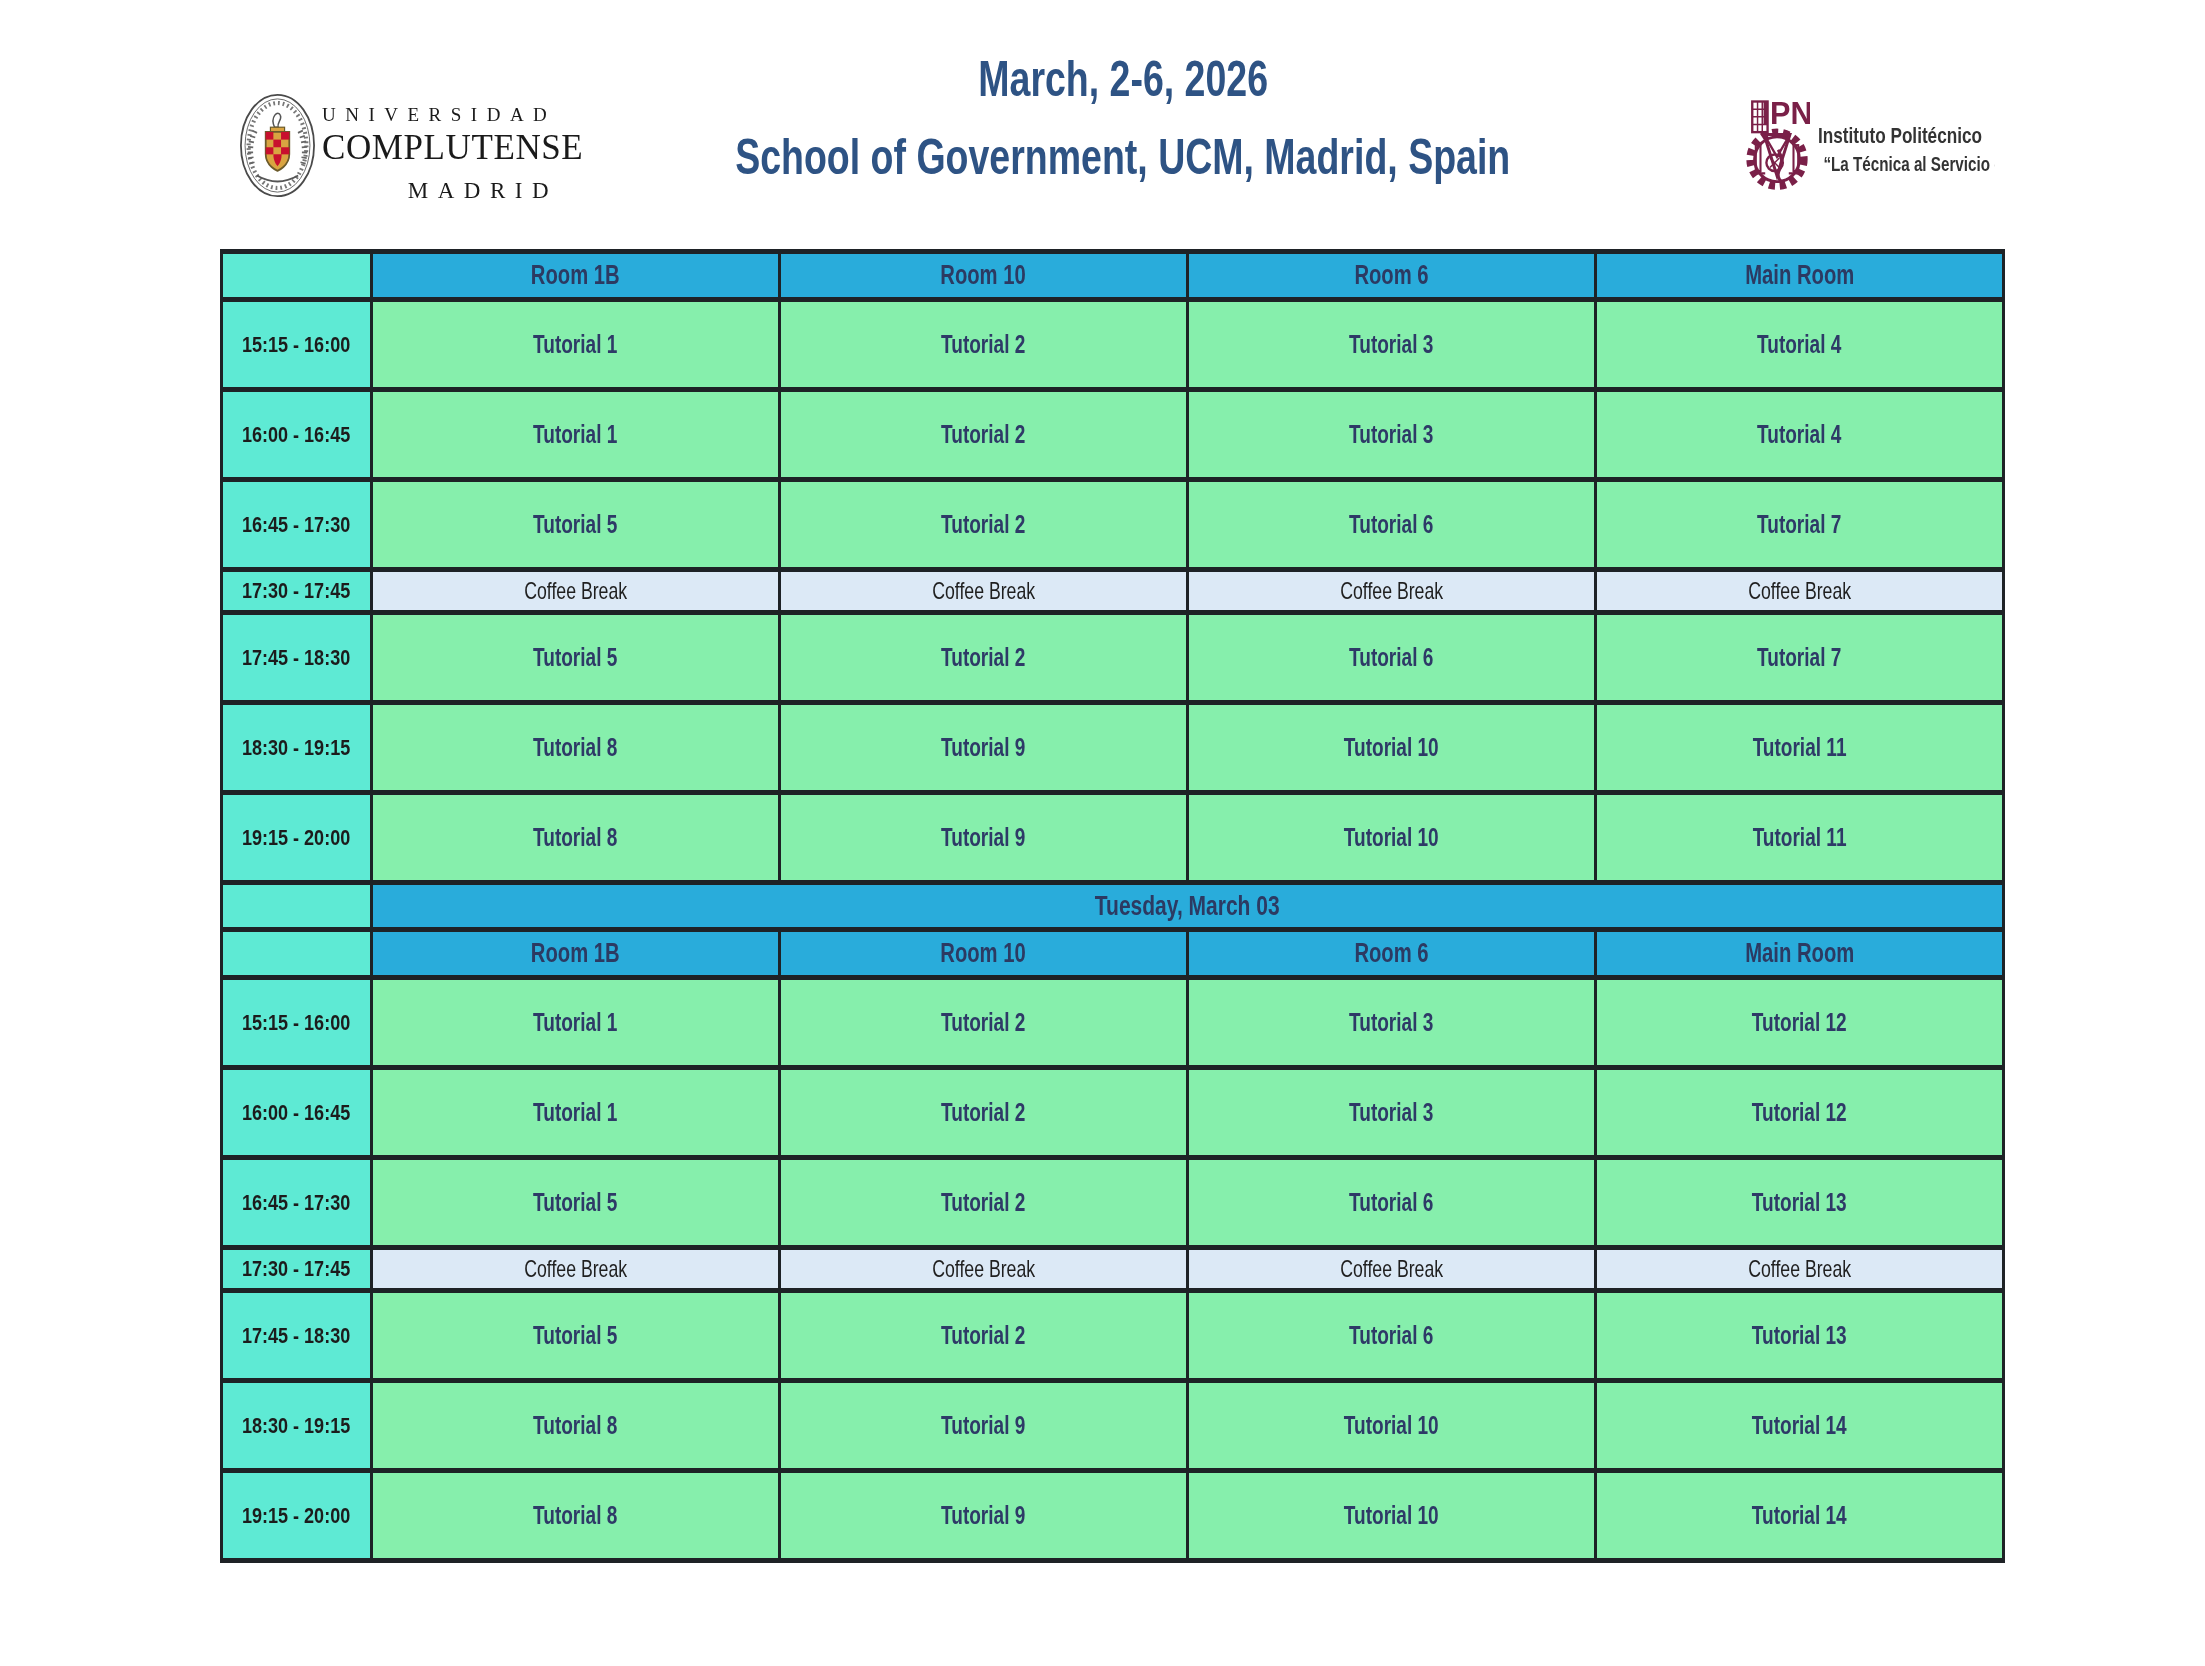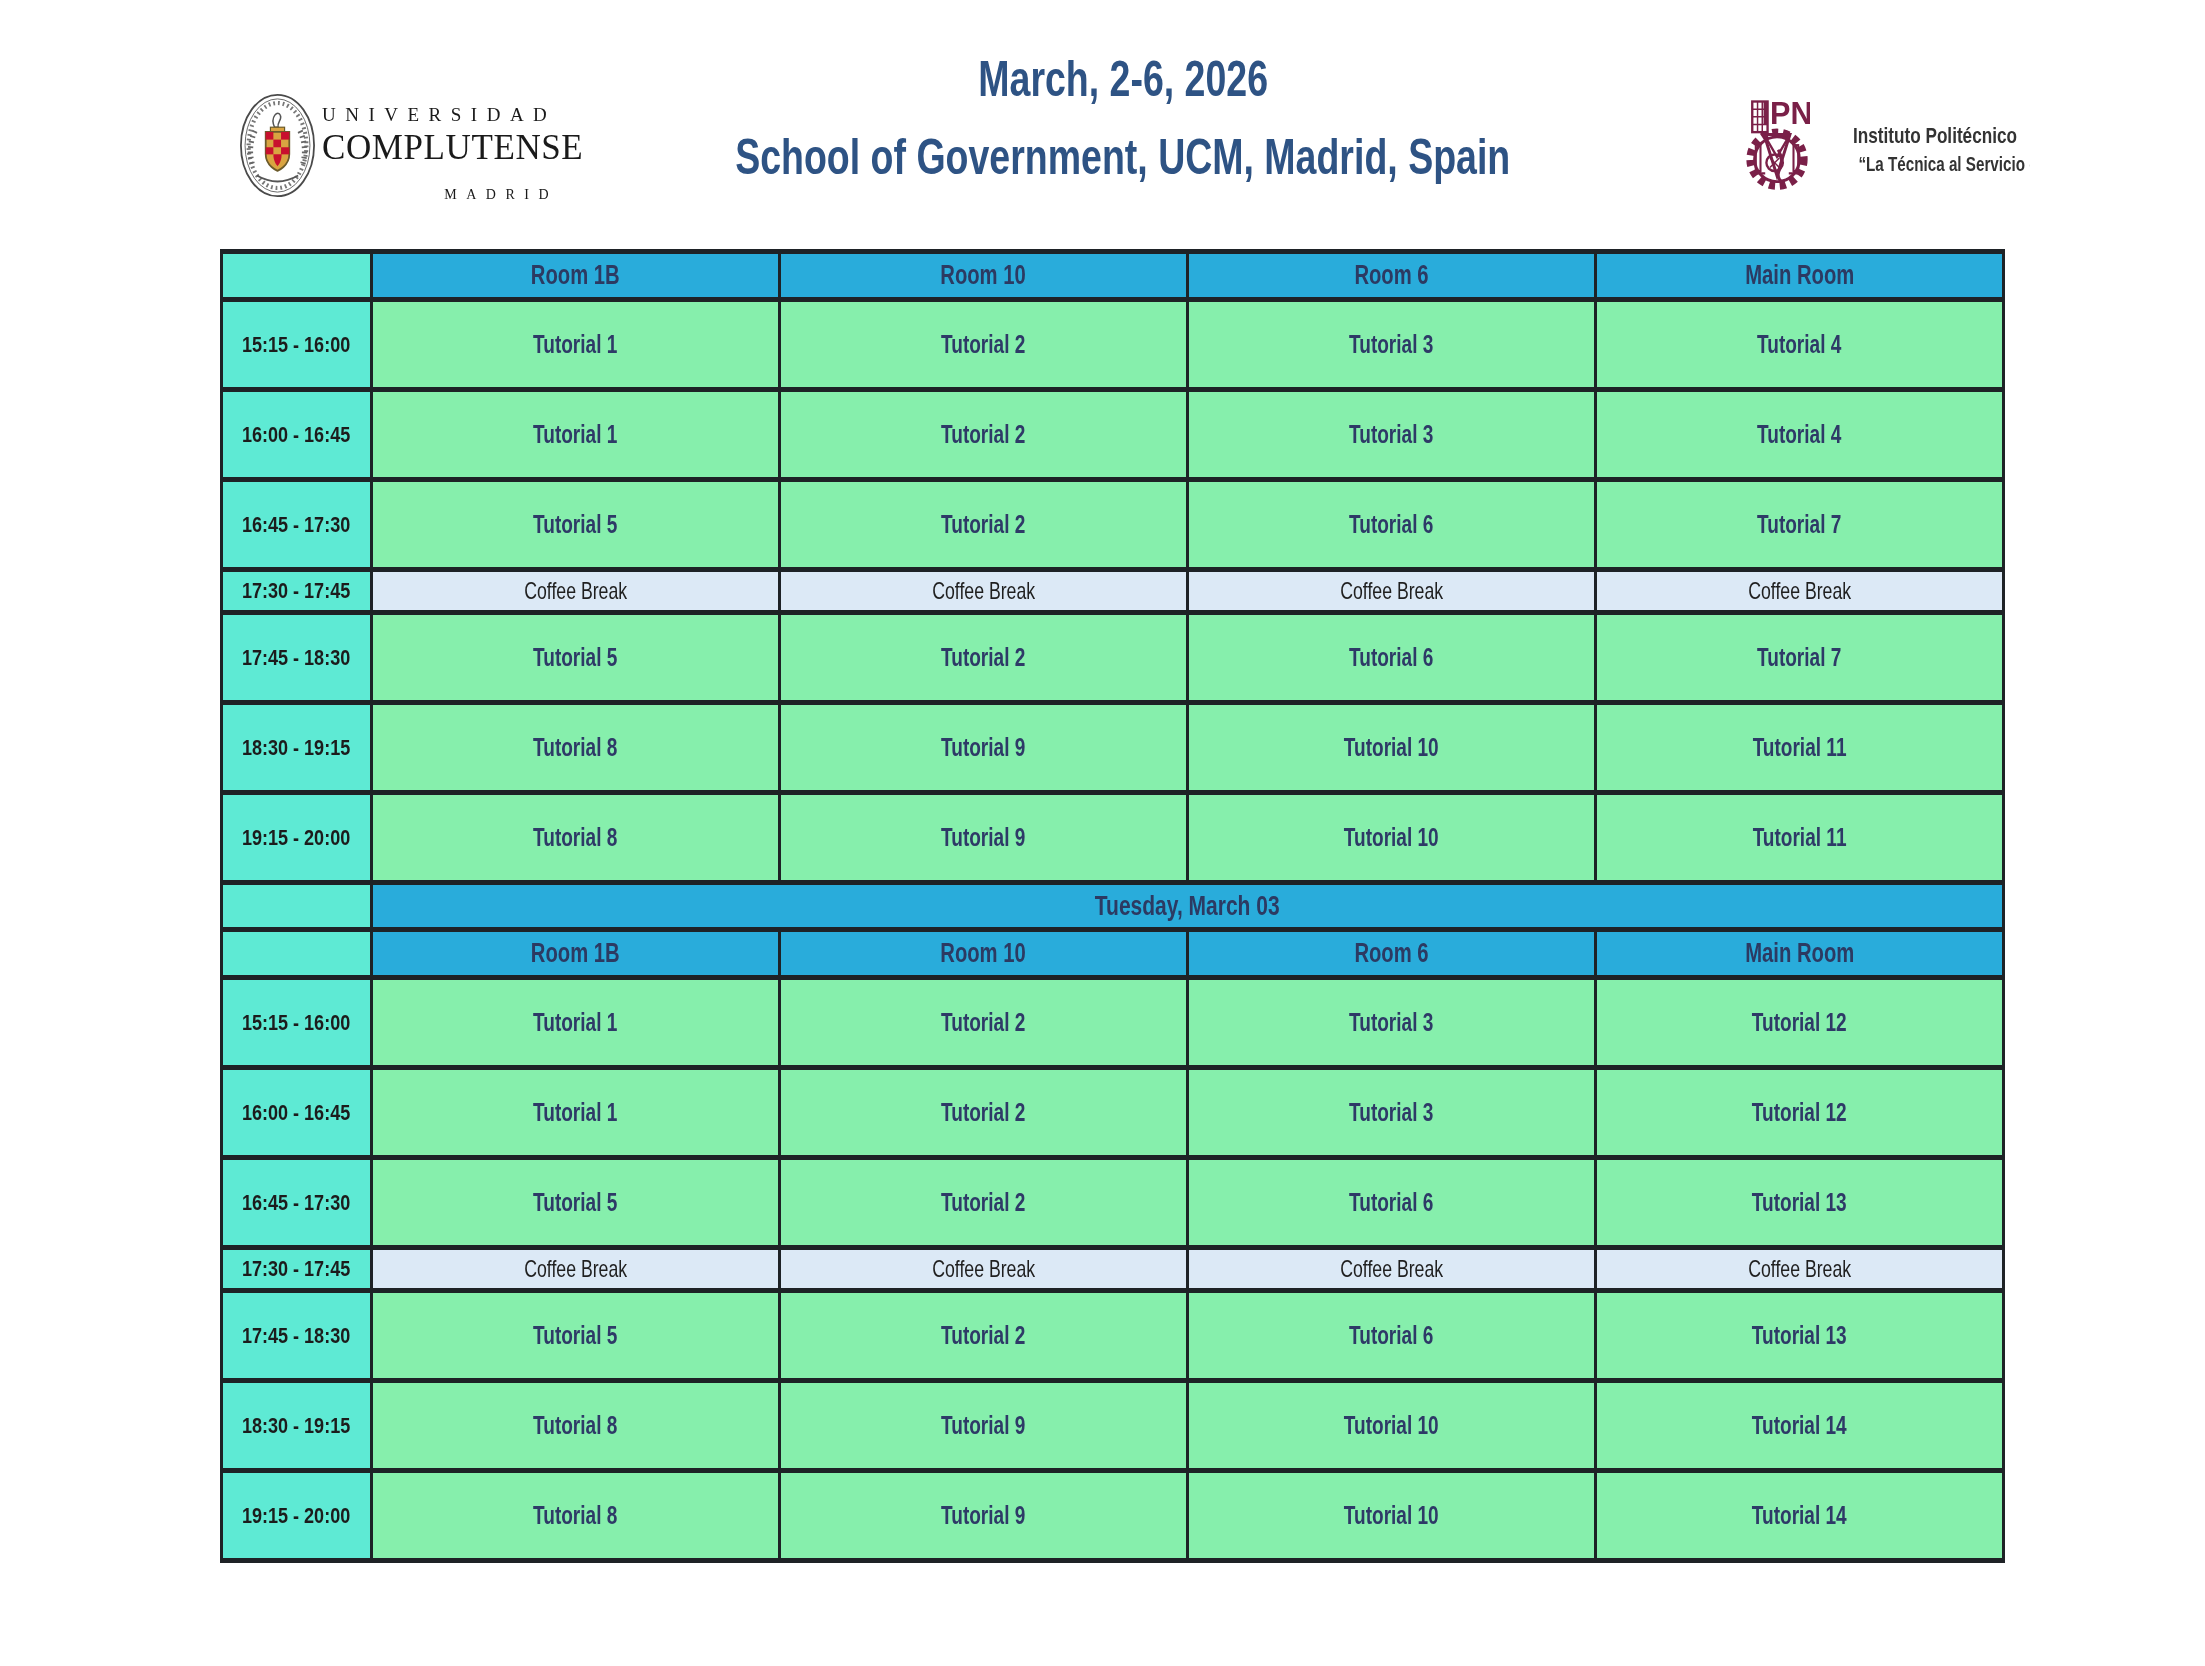--- a/index.html
+++ b/index.html
@@ -20,26 +20,26 @@
   .t2{font-size:50px;margin-top:1.2px;}
   .t3{font-size:50px;margin-top:9.5px;}
 
   
   .ucm{position:absolute;left:239px;top:93px;width:331px;height:112px;}
   .ucm svg{position:absolute;left:0;top:0;}
   .ucm-text{position:absolute;left:83px;top:10.6px;width:236px;color:#1a1a1a;
             font-family:"Liberation Serif",serif;}
   .ucm-l1{font-size:19px;letter-spacing:9.5px;white-space:nowrap;}
   .ucm-l2{font-size:35px;letter-spacing:0.6px;margin-top:2.4px;white-space:nowrap;}
-  .ucm-l3{font-size:14px;letter-spacing:9.5px;margin-top:19px;text-align:right;white-space:nowrap;}
+  .ucm-l3{font-size:23px;letter-spacing:9.5px;margin-top:10px;text-align:right;white-space:nowrap;}
 
   
   .ipn{position:absolute;left:1744px;top:89px;width:263px;height:130px;}
   .ipn svg{position:absolute;left:0;top:3.5px;}
-  .ipn-text{position:absolute;left:74px;top:34px;width:177px;overflow:hidden;color:#333333;font-weight:bold;margin-left:35px;}
+  .ipn-text{position:absolute;left:74px;top:34px;width:177px;overflow:hidden;color:#333333;font-weight:bold;}
   .ipn-l1{font-size:22px;}
   .ipn-l2{font-size:19.5px;padding-left:7px;margin-top:3.5px;}
 
   
   table.sched{
     position:absolute;left:220px;top:249px;
     border-collapse:collapse;table-layout:fixed;width:1781px;
   }
   table.sched td{
     border:solid #1E2226;border-width:5.3px 3px;

